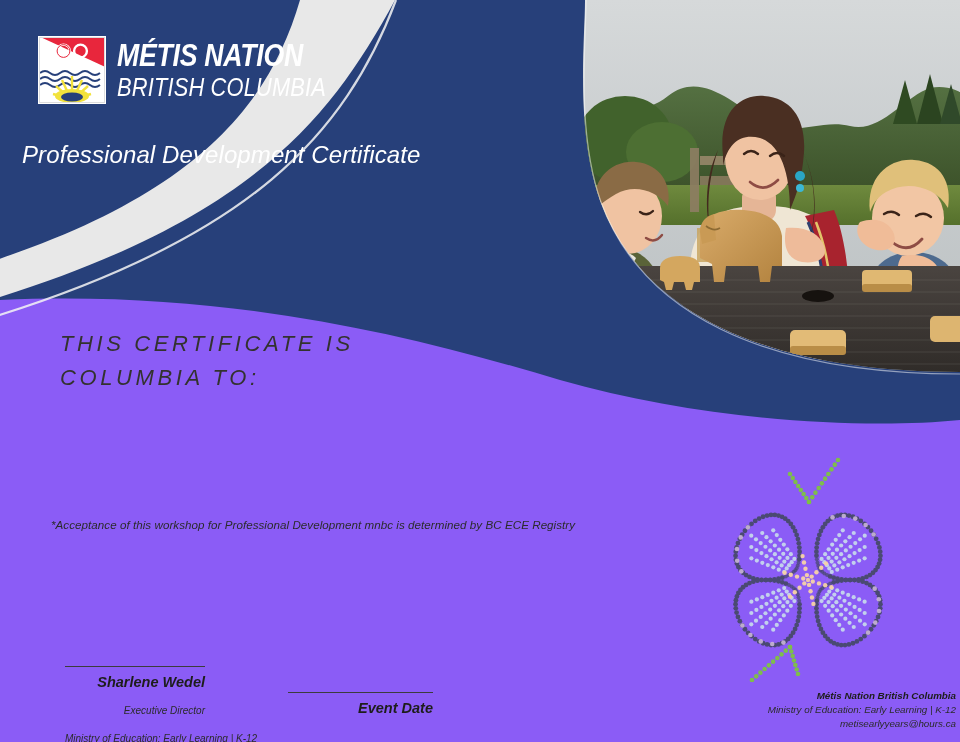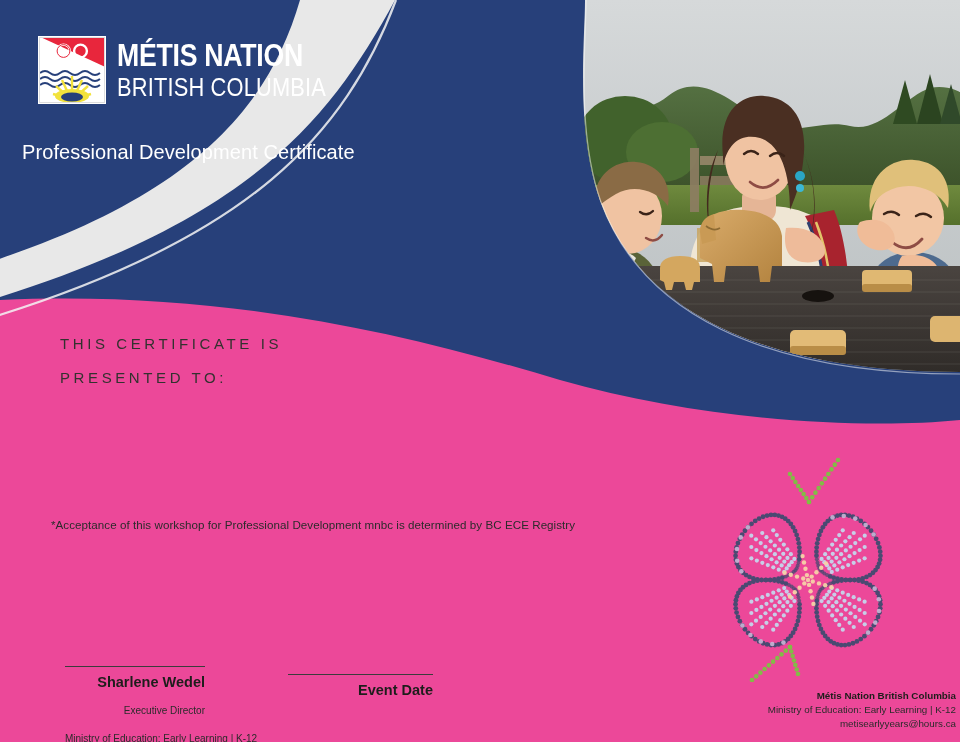--- a/index.html
+++ b/index.html
@@ -7,22 +7,23 @@
   body {
     font-family: "Liberation Sans", sans-serif;
     background:#ffffff;
     overflow:hidden;
     position:relative;
   }
   #certificate {
     position:relative;
     width:960px;
     height:742px;
-    background:#ec4899;
+    background:#8b5cf6;
     overflow:hidden;
+    font-style:italic;
   }
 
   
   #banner-art {
     position:absolute;
     left:0; top:0;
     width:960px; height:460px;
     pointer-events:none;
   }
 
@@ -53,34 +54,34 @@
     transform-origin:left center;
     white-space:nowrap;
     margin-top:3px;
   }
 
   
   #doc-title {
     position:absolute;
     left:22px; top:141px;
     color:#ffffff;
-    font-size:20px;
+    font-size:24px;
     font-weight:normal;
     letter-spacing:0.1px;
     z-index:6;
     white-space:nowrap;
     text-align:right;
   }
 
   
   #presented-heading {
     position:absolute;
     left:60px; top:327px;
     color:#33322f;
-    font-size:15px;
+    font-size:22px;
     font-weight:500;
     letter-spacing:3.6px;
     line-height:34px;
     z-index:6;
   }
   #presented-heading div { white-space:nowrap; }
 
   
   #recipient-name {
     position:absolute;
@@ -108,21 +109,21 @@
     color:#2b2b2b;
     font-size:11.6px;
     letter-spacing:0.05px;
     white-space:nowrap;
     z-index:6;
   }
 
   
   .sig-block { position:absolute; z-index:6; text-align:right; }
   #sig-block-signatory { left:65px; top:666px; width:140px; }
-  #sig-block-date      { left:288px; top:674px; width:145px; }
+  #sig-block-date      { left:288px; top:692px; width:145px; }
   .sig-rule {
     height:0; border-top:1.6px solid #3c3c3c;
     width:100%;
   }
   .sig-name {
     margin-top:7px;
     font-size:14.5px;
     font-weight:bold;
     color:#1d1d1b;
     white-space:nowrap;
@@ -354,21 +355,21 @@
     <div id="logo-words">
       <span id="logo-line1">MÉTIS NATION</span>
       <span id="logo-line2">BRITISH COLUMBIA</span>
     </div>
   </div>
 
   <div id="doc-title">Professional Development Certificate</div>
 
   <div id="presented-heading">
     <div>THIS CERTIFICATE IS</div>
-    <div>PRESENTED TO:</div>
+    <div>COLUMBIA TO:</div>
   </div>
 
   <div id="recipient-name"></div>
   <div id="workshop-title"></div>
 
   <div id="footnote">*Acceptance of this workshop for Professional Development mnbc is determined by BC ECE Registry</div>
 
   <div class="sig-block" id="sig-block-signatory">
     <div class="sig-rule"></div>
     <div class="sig-name">Sharlene Wedel</div>

